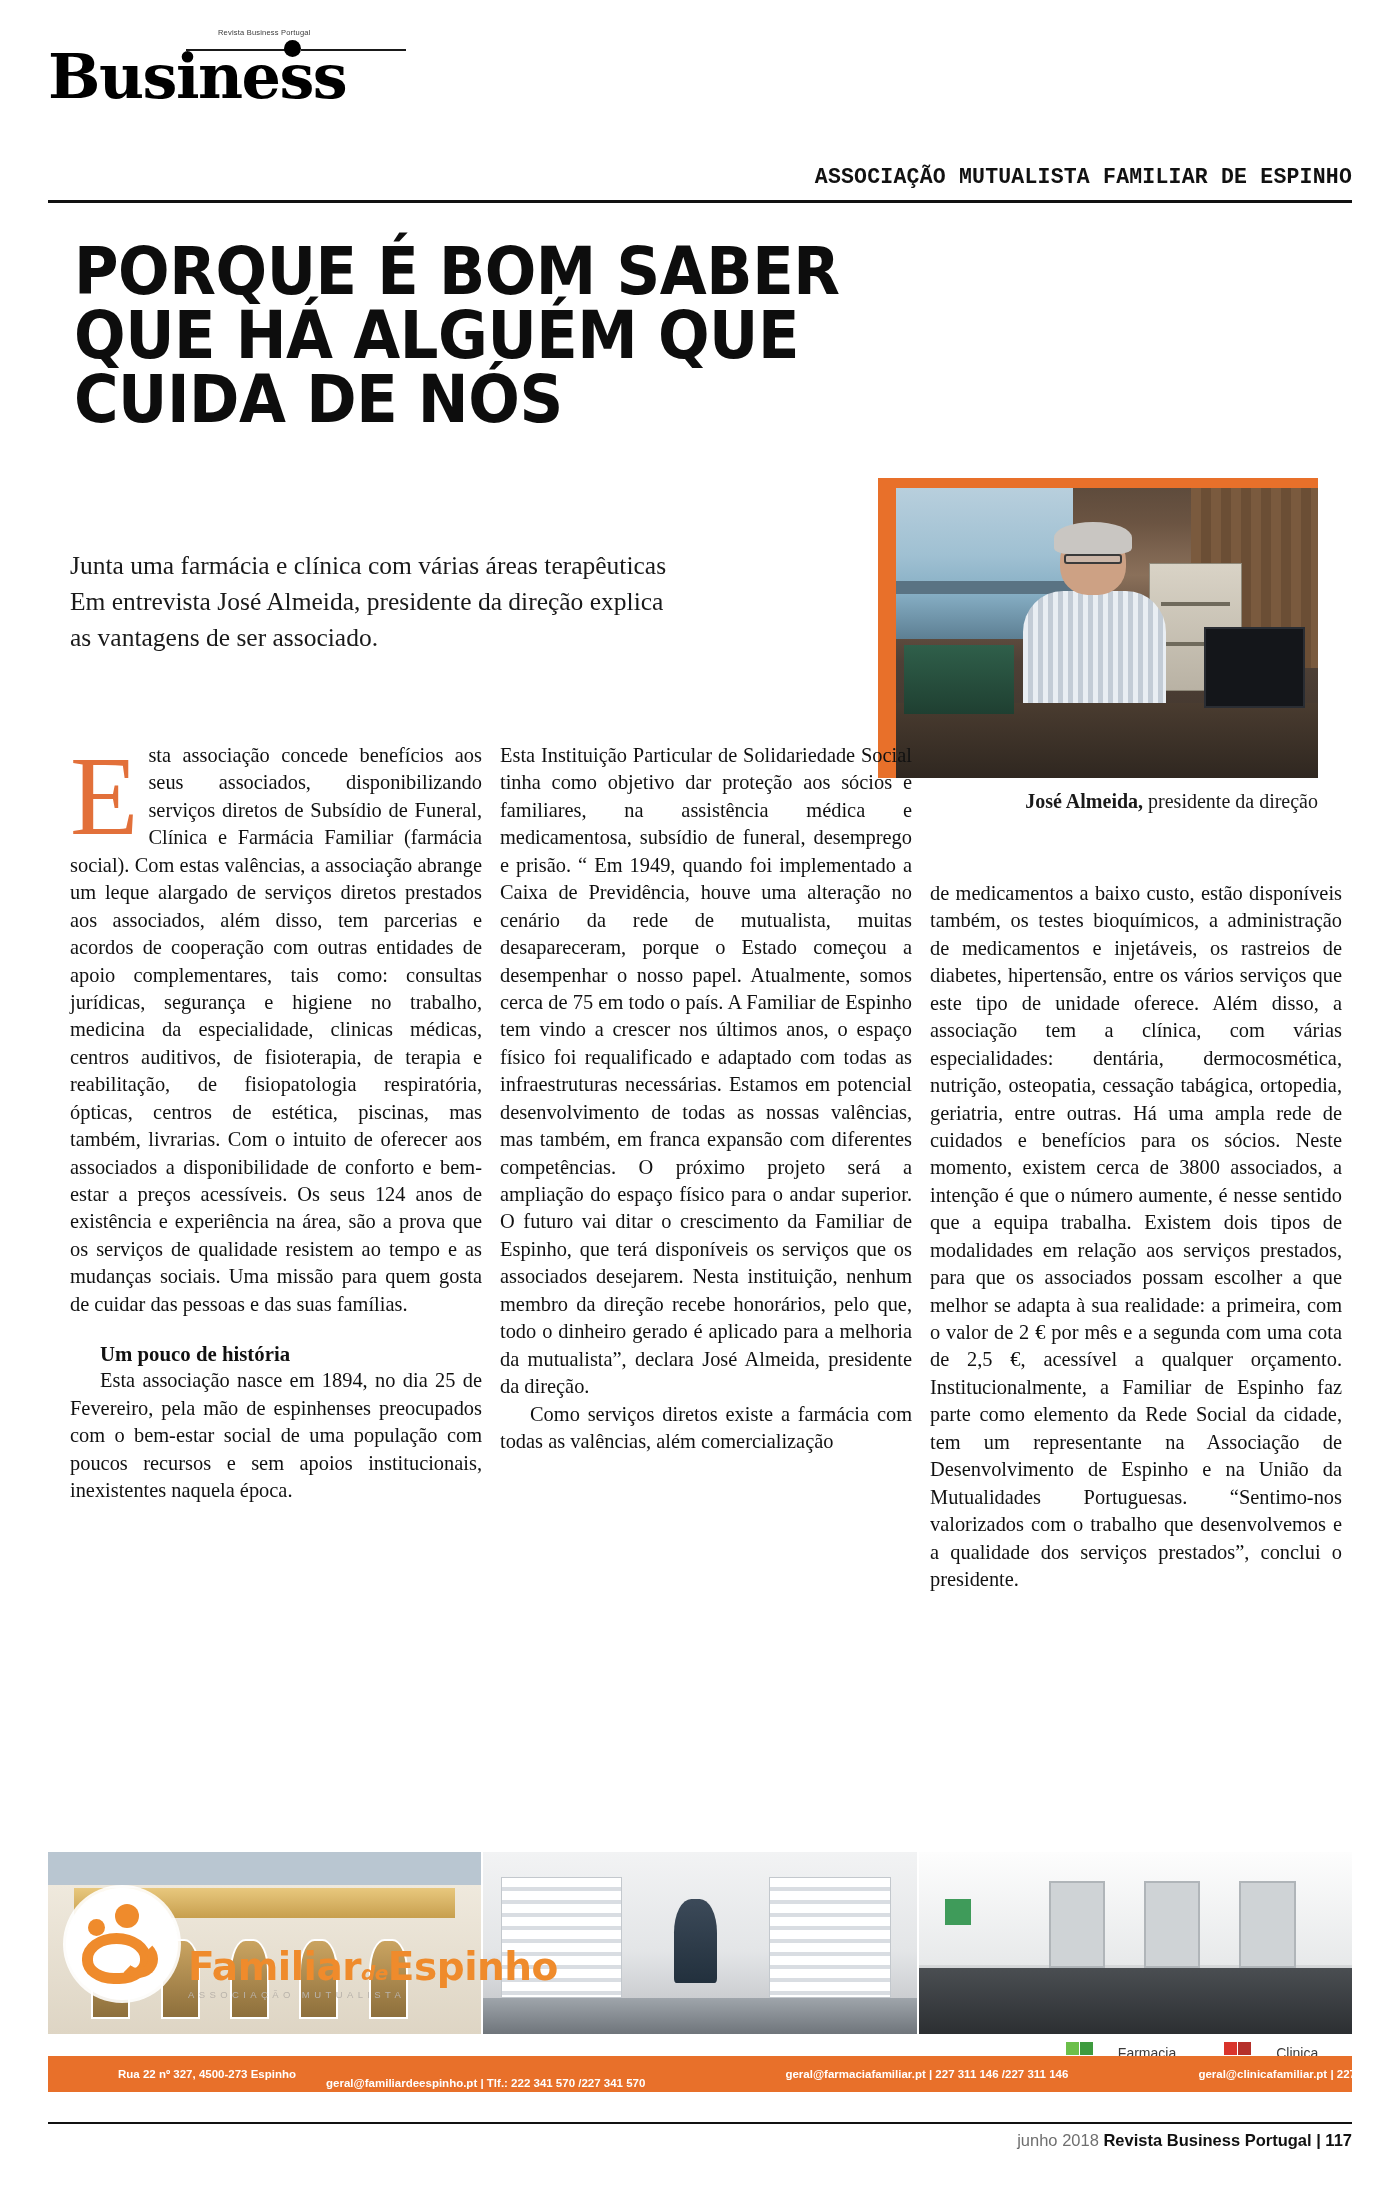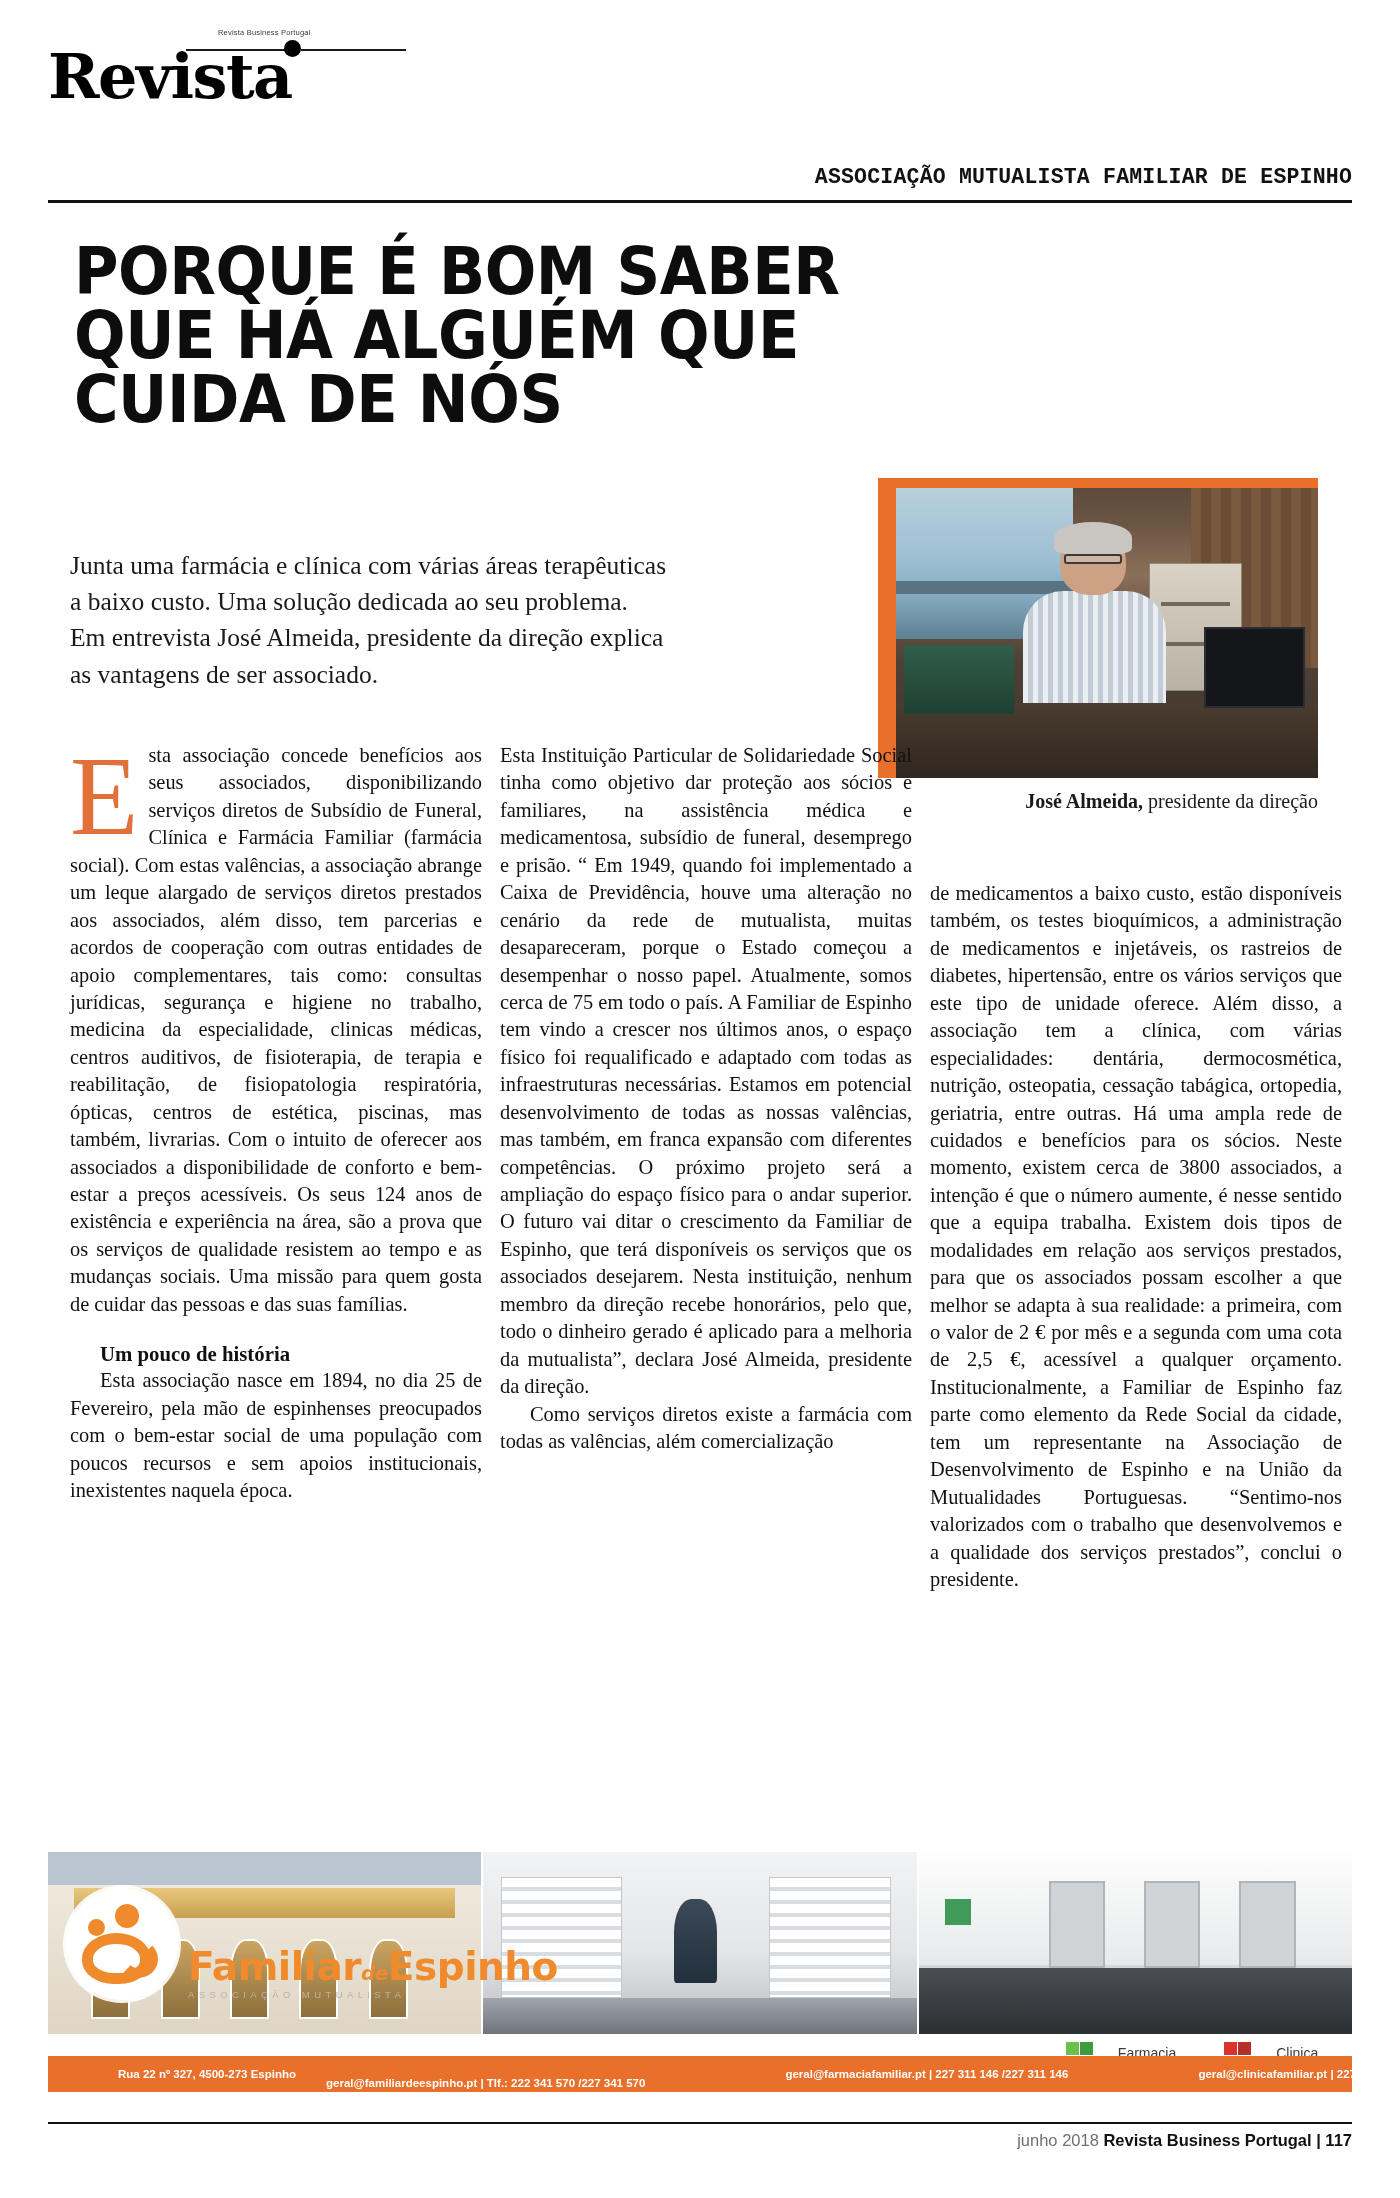--- a/index.html
+++ b/index.html
@@ -310,35 +310,34 @@
   .footer .ti { color: #111; font-weight: 700; }
 </style>
 </head>
 <body>
 
 <div class="masthead">
   <div class="masthead-kicker">Revista Business Portugal</div>
   <div class="masthead-rule-left"></div>
   <div class="masthead-dot"></div>
   <div class="masthead-rule-right"></div>
-  <div class="masthead-word">Revista</div>
+  <div class="masthead-word">Business</div>
 </div>
 
 <div class="section-head">ASSOCIAÇÃO MUTUALISTA FAMILIAR DE ESPINHO</div>
 <div class="head-rule"></div>
 
 <div class="headline">
   <div>PORQUE É BOM SABER</div>
   <div>QUE HÁ ALGUÉM QUE</div>
   <div>CUIDA DE NÓS</div>
 </div>
 
 <div class="lead">
   <div>Junta uma farmácia e clínica com várias áreas terapêuticas</div>
-  <div>a baixo custo. Uma solução dedicada ao seu problema.</div>
   <div>Em entrevista José Almeida, presidente da direção explica</div>
   <div>as vantagens de ser associado.</div>
 </div>
 
 <div class="photo-wrap">
   <div class="photo-frame">
     <div class="photo">
       <div class="ph-window"></div>
       <div class="ph-wood"></div>
       <div class="ph-filing"></div>

